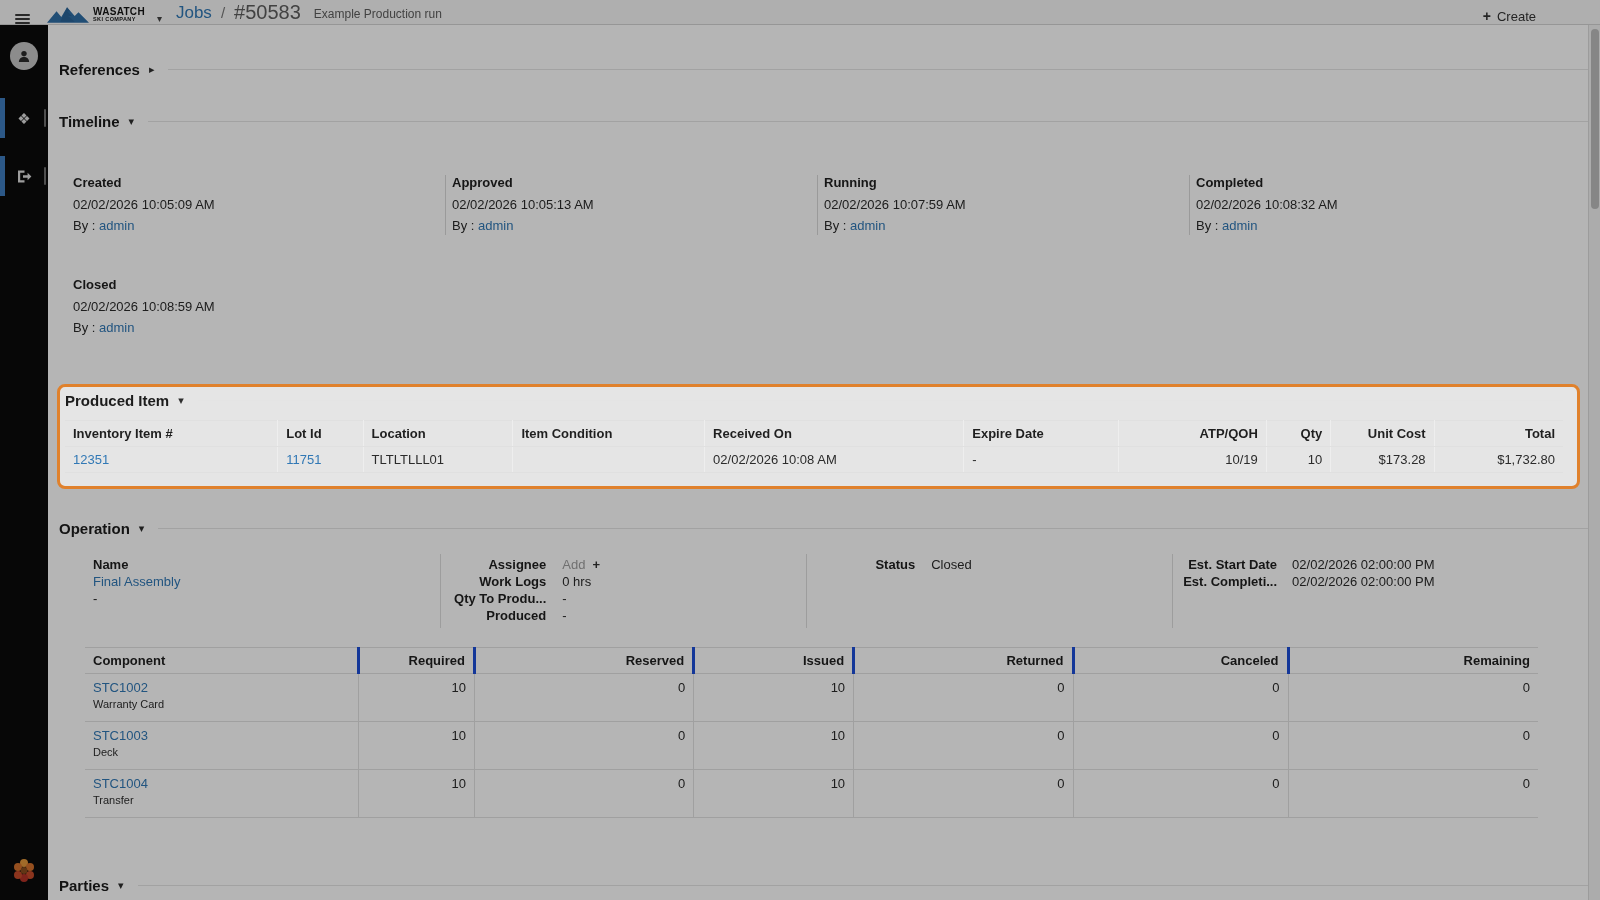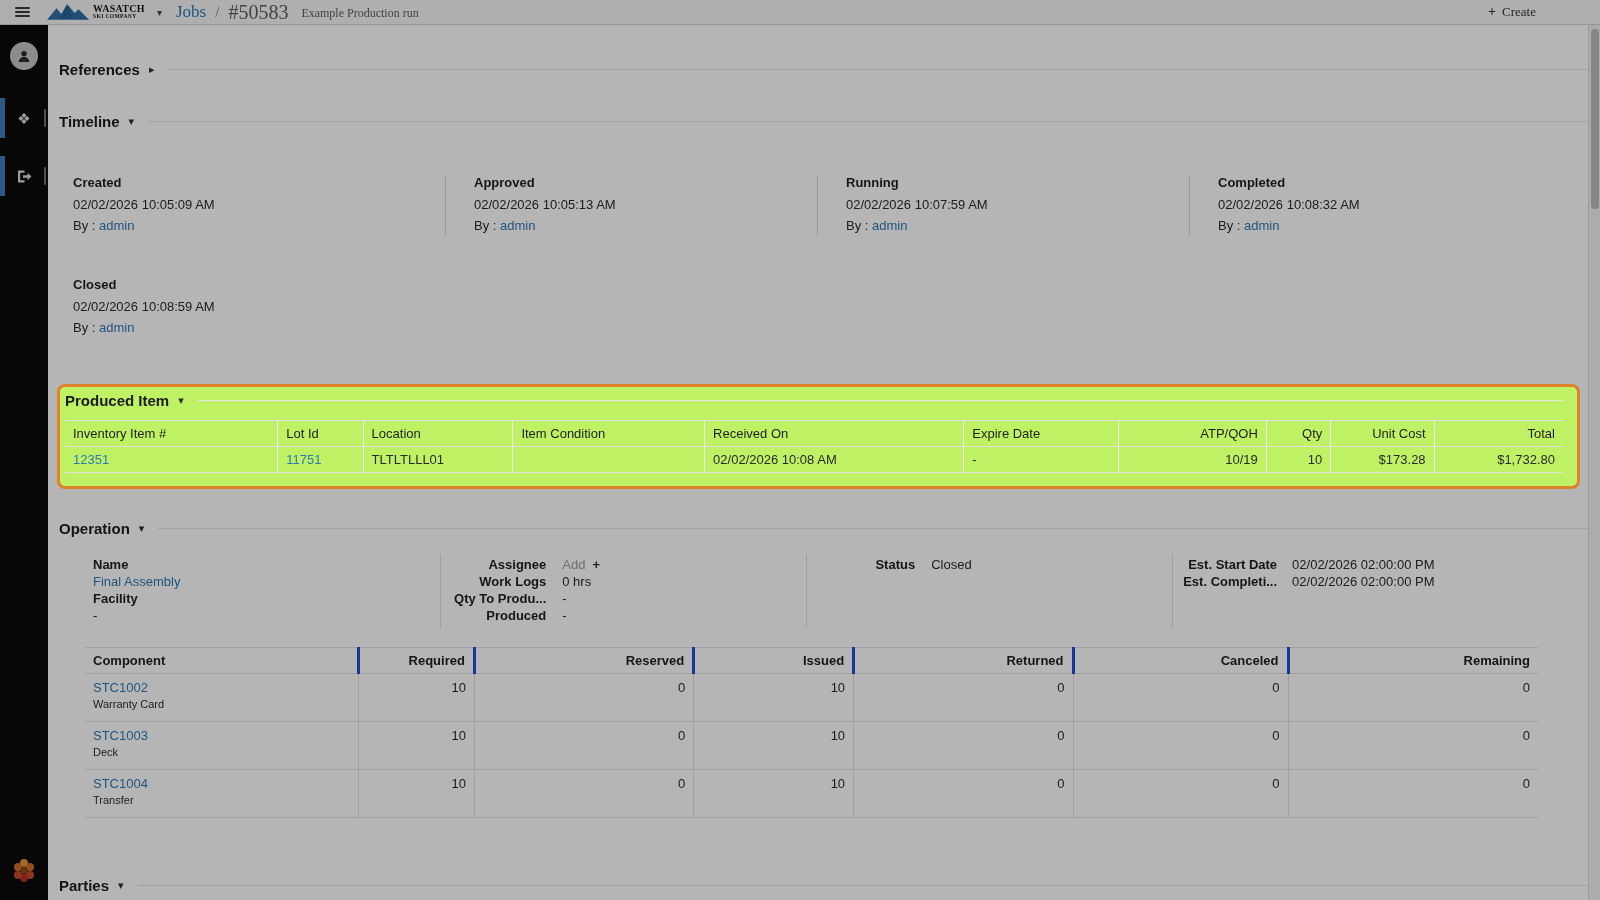--- a/index.html
+++ b/index.html
@@ -5,21 +5,21 @@
   * { margin:0; padding:0; box-sizing:border-box; }
   html,body { width:1600px; height:900px; overflow:hidden; background:#fff;
     font-family:"Liberation Sans","DejaVu Sans",sans-serif; color:#222; }
   a { color:#3178b5; text-decoration:none; cursor:pointer; }
 
   
   .dim-overlay { position:fixed; inset:0; background:rgba(0,0,0,0.29); z-index:40; pointer-events:none; }
 
   
   .topbar { position:fixed; top:0; left:0; right:0; height:25px; background:#f7f7f7;
-    border-bottom:1px solid #d4d4d4; display:flex; align-items:center; z-index:10;font-family:Liberation Serif, serif; }
+    border-bottom:1px solid #d4d4d4; display:flex; align-items:flex-end; z-index:10; }
   .hamburger { margin-left:15px; width:15px; display:flex; flex-direction:column; gap:2px; cursor:pointer; }
   .hamburger span { height:2px; background:#3a3a3a; border-radius:1px; }
   .brand { display:flex; align-items:center; margin-left:17px; cursor:pointer; }
   .brand-text { margin-left:4px; line-height:1; }
   .brand-l1 { font-size:10px; font-weight:700; letter-spacing:.3px; color:#151515; }
   .brand-l2 { font-size:5.5px; font-weight:700; letter-spacing:.4px; color:#151515; }
   .tb-caret { margin-left:12px; font-size:10px; color:#444; cursor:pointer; }
   .crumbs { display:flex; align-items:center; margin-left:14px; }
   .crumb-jobs { font-size:17px; color:#3178b5; }
   .crumb-sep { font-size:15px; color:#777; margin:0 9px; }
@@ -48,33 +48,33 @@
   .main { margin-left:48px; padding-top:25px; }
   .sec-head { display:flex; align-items:center; margin:0 12px 0 11px; cursor:pointer; }
   .sec-title { font-size:15px; font-weight:700; color:#1c1c1c; }
   .sec-caret { margin-left:9px; font-size:11px; color:#2e2e2e; }
   .sec-rule { flex:1; height:1px; background:#e4e4e4; margin-left:14px; }
 
   .sec-references { margin-top:36px; }
   .sec-timeline { margin-top:35px; }
 
   .tl-grid { display:grid; grid-template-columns:repeat(4,1fr); margin:13px 39px 0 25px; }
-  .tl-cell + .tl-cell { border-left:1px solid #d9d9d9; padding-left:28px; }
+  .tl-cell + .tl-cell { border-left:1px solid #d9d9d9; padding-left:6px; }
   .tl-cell { padding-bottom:2px;margin-top:32px; }
   .tl-label { font-size:13px; font-weight:700; color:#1f1f1f; margin-bottom:7px; }
   .tl-date { font-size:13px; color:#2b2b2b; margin-bottom:6px; }
   .tl-by { font-size:13px; color:#2b2b2b; }
   .tl-row2 { margin-top:10px; }
 
   
-  .produced-box { position:relative; z-index:60; background:#bef264; border:3px solid #e0812c; border-radius:8px;
+  .produced-box { position:relative; z-index:60; background:#e5e5e5; border:3px solid #e0812c; border-radius:8px;
     margin:47px 20px 0 9px; padding:5px 14px 13px 5px; }
   .produced-box .sec-head { margin:0; }
   .ptable { width:100%; border-collapse:collapse; table-layout:fixed; margin-top:11px; }
-  .ptable th { font-size:13px; font-weight:400; color:#1f1f1f; text-align:left; padding:5px 8px;
+  .ptable th { font-size:13px; font-weight:700; color:#1f1f1f; text-align:left; padding:5px 8px;
     border:1px solid #e0e0e0; border-left:none; border-right:1px solid #eee; }
   .ptable td { font-size:13px; color:#2b2b2b; padding:5px 8px; border-bottom:1px solid #e0e0e0;
     border-right:1px solid #eee; overflow:hidden; white-space:nowrap; }
   .ptable th:last-child, .ptable td:last-child { border-right:none; }
   .ptable .num { text-align:right; }
 
   
   .sec-operation { margin-top:31px; }
   .op-fields { display:grid; grid-template-columns:1fr 1.03fr 1.03fr 1.03fr; margin:17px 62px 0 37px; }
   .op-g { padding:2px 0 4px 8px; }
@@ -273,21 +273,20 @@
     <div class="sec-head">
       <span class="sec-title">Operation</span>
       <span class="sec-caret">▾</span>
       <span class="sec-rule"></span>
     </div>
 
     <div class="op-fields">
       <div class="op-g">
         <div class="op-line op-b">Name</div>
         <div class="op-line"><a>Final Assembly</a></div>
-        <div class="op-line op-b">Facility</div>
         <div class="op-line">-</div>
       </div>
       <div class="op-g">
         <div class="kv">
           <span class="k">Assignee</span>
           <span class="v"><span class="add-inline">Add</span><span class="add-plus">+</span></span>
         </div>
         <div class="kv">
           <span class="k">Work Logs</span>
           <span class="v">0 hrs</span>

